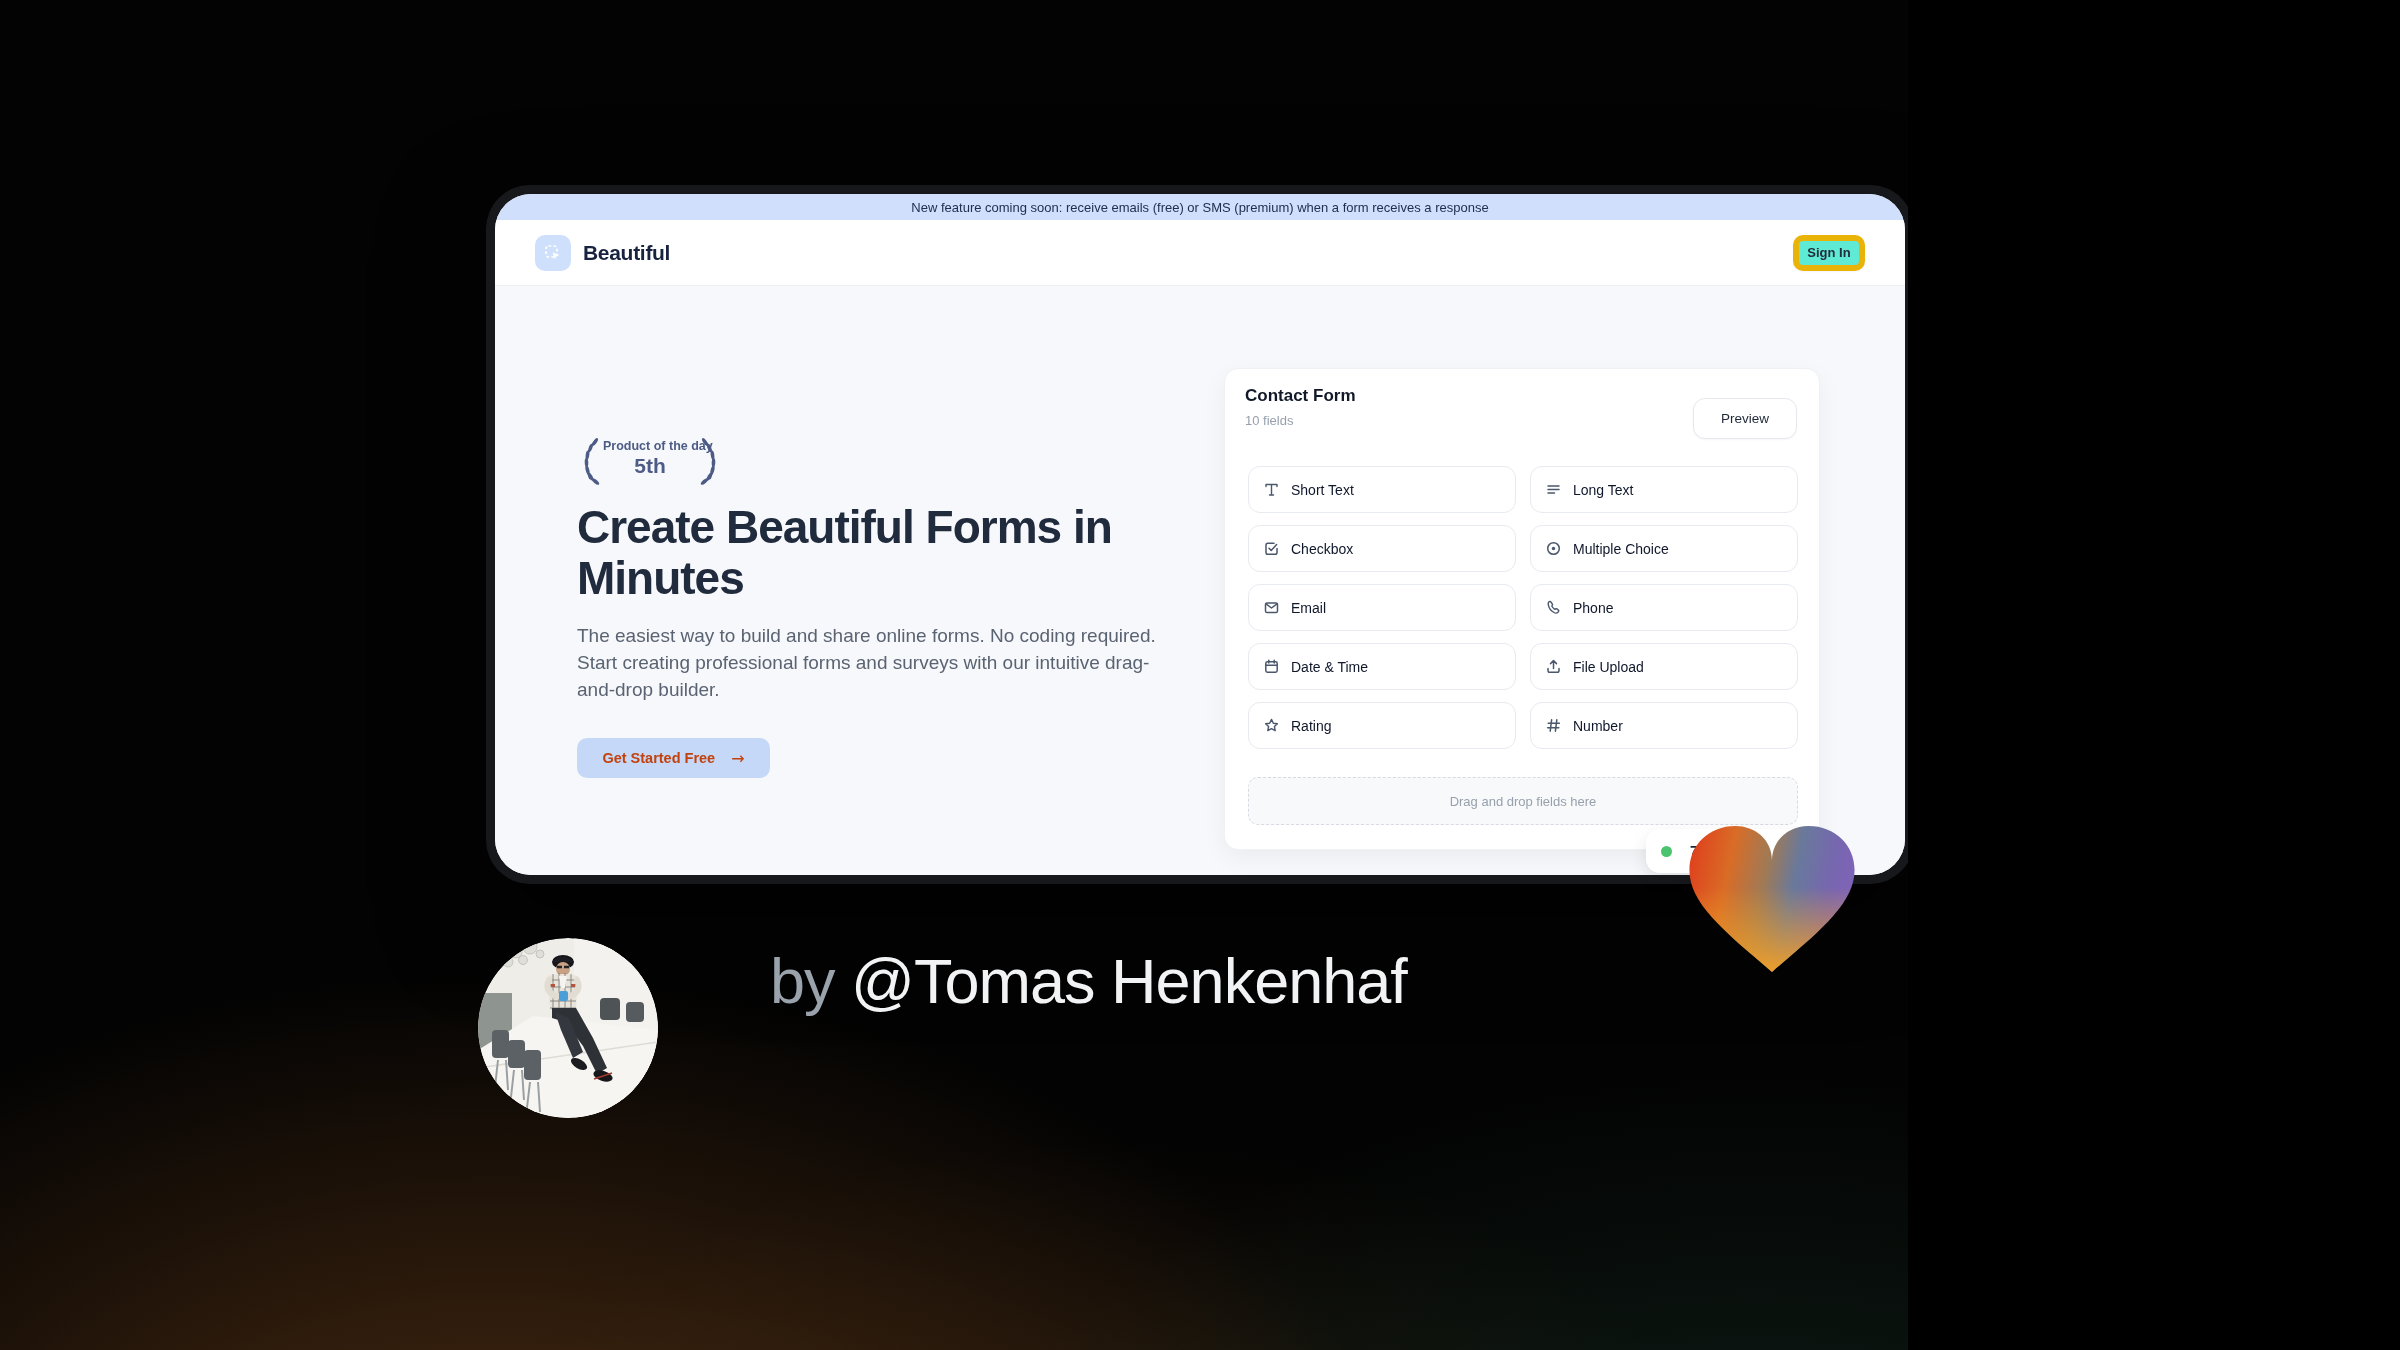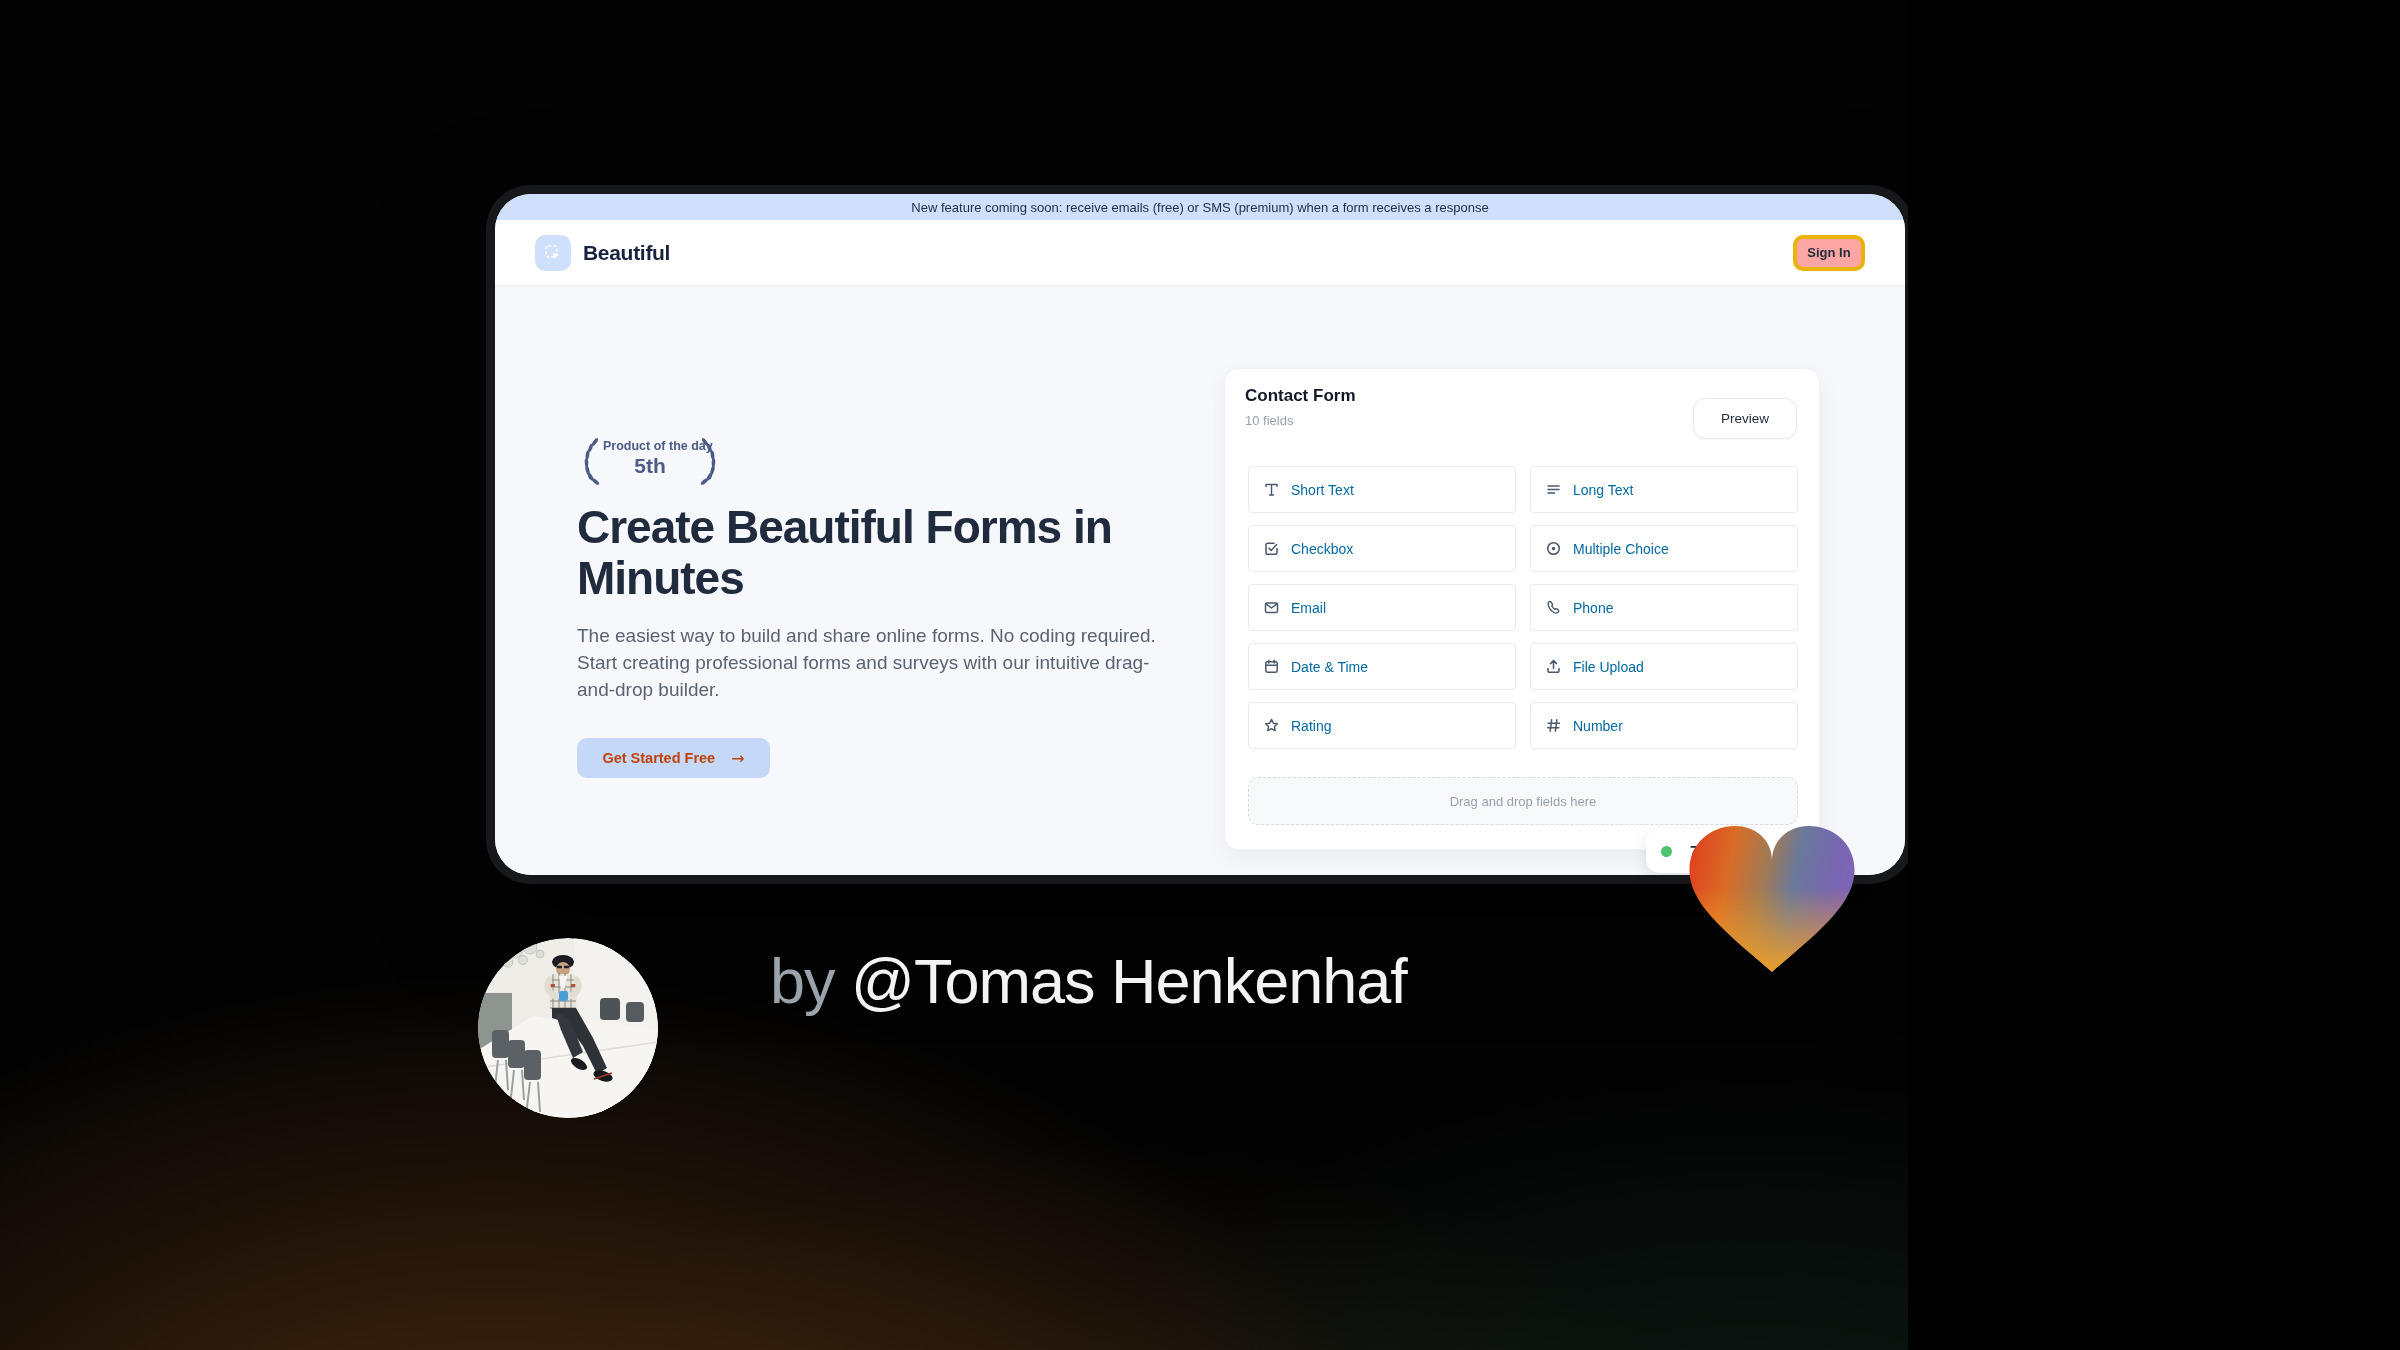--- a/index.html
+++ b/index.html
@@ -20,21 +20,21 @@
   }
   .browser-inner{position:relative;width:100%;height:100%;border-radius:36px;overflow:hidden;background:#f7f8fb;}
   .banner{position:absolute;left:0;top:0;right:0;height:26px;background:#cfdffc;
     display:flex;align-items:center;justify-content:center;font-size:13px;color:#22304f;}
   .site-header{position:absolute;left:0;top:26px;right:0;height:66px;background:#fff;
     border-bottom:1px solid #eef0f4;display:flex;align-items:center;padding:0 40px;box-sizing:border-box;}
   .brand{display:flex;align-items:center;gap:12px;cursor:pointer;}
   .logo-tile{width:36px;height:36px;border-radius:10px;background:#cfe0fc;display:flex;align-items:center;justify-content:center;}
   .brand-name{font-size:21px;font-weight:700;color:#18233f;letter-spacing:-.3px;}
   .header-spacer{flex:1;}
-  .signin-btn{width:72px;height:36px;border-radius:10px;border:4px solid #eab308;background:#fca5a5;
+  .signin-btn{width:72px;height:36px;border-radius:10px;border:6px solid #eab308;background:#5eead4;
     font-size:13px;font-weight:600;color:#242d3c;display:flex;align-items:center;justify-content:center;
     box-shadow:0 1px 2px rgba(16,24,40,.04);cursor:pointer;font-family:inherit;}
   .hero{position:absolute;left:0;top:92px;right:0;bottom:0;background:#f7f8fb;}
   
   .laurel-badge{position:absolute;left:80px;top:151px;width:150px;height:48px;color:#4d5c86;}
   .laurel-center{position:absolute;left:28px;right:28px;top:2px;text-align:center;}
   .laurel-line1{font-size:12.5px;font-weight:700;white-space:nowrap;}
   .laurel-line2{font-size:21px;font-weight:700;margin-top:1px;}
   .laurel-branch{position:absolute;top:0;width:30px;height:48px;}
   .laurel-branch.left{left:0;}
@@ -54,22 +54,22 @@
     box-shadow:0 8px 24px rgba(16,24,40,.05);}
   .card-title{position:absolute;left:20px;top:17px;font-size:17px;font-weight:700;color:#111827;}
   .card-subtitle{position:absolute;left:20px;top:44px;font-size:13px;color:#96a0ad;}
   .preview-btn{position:absolute;right:22px;top:29px;width:104px;height:41px;border-radius:12px;
     border:1px solid #e5e8ed;background:#fff;font-size:13.5px;font-weight:500;color:#1f2937;
     display:flex;align-items:center;justify-content:center;cursor:pointer;font-family:inherit;
     box-shadow:0 1px 2px rgba(16,24,40,.04);}
   .fields-grid{position:absolute;left:23px;top:97px;width:550px;display:grid;
     grid-template-columns:1fr 1fr;column-gap:14px;row-gap:12px;}
   .field{height:47px;display:flex;align-items:center;gap:11px;padding:0 9px 0 14px;
-    border:1px solid #e7eaef;border-radius:4px;background:#fff;cursor:pointer;font-family:inherit;
-    font-size:14px;font-weight:500;color:#0369a1;box-sizing:border-box;}
+    border:1px solid #e7eaef;border-radius:12px;background:#fff;cursor:pointer;font-family:inherit;
+    font-size:14px;font-weight:500;color:#0f172a;box-sizing:border-box;}
   .field .ficon{width:17px;height:17px;color:#4b576b;flex:0 0 auto;display:flex;align-items:center;justify-content:center;}
   .dropzone{position:absolute;left:23px;top:408px;width:550px;height:48px;border:1px dashed #d7dbe1;
     border-radius:10px;background:#f8f9fb;display:flex;align-items:center;justify-content:center;
     font-size:13px;color:#97a0ad;box-sizing:border-box;}
   
   .live-badge{position:absolute;left:1646px;top:829px;width:158px;height:44px;background:#fff;
     border-radius:14px;box-shadow:0 6px 16px rgba(0,0,0,.10);display:flex;align-items:center;
     gap:18px;padding-left:15px;box-sizing:border-box;z-index:2;}
   .live-dot{width:11px;height:11px;border-radius:50%;background:#4bc46f;}
   .live-text{font-size:14px;font-weight:600;color:#20293a;}

